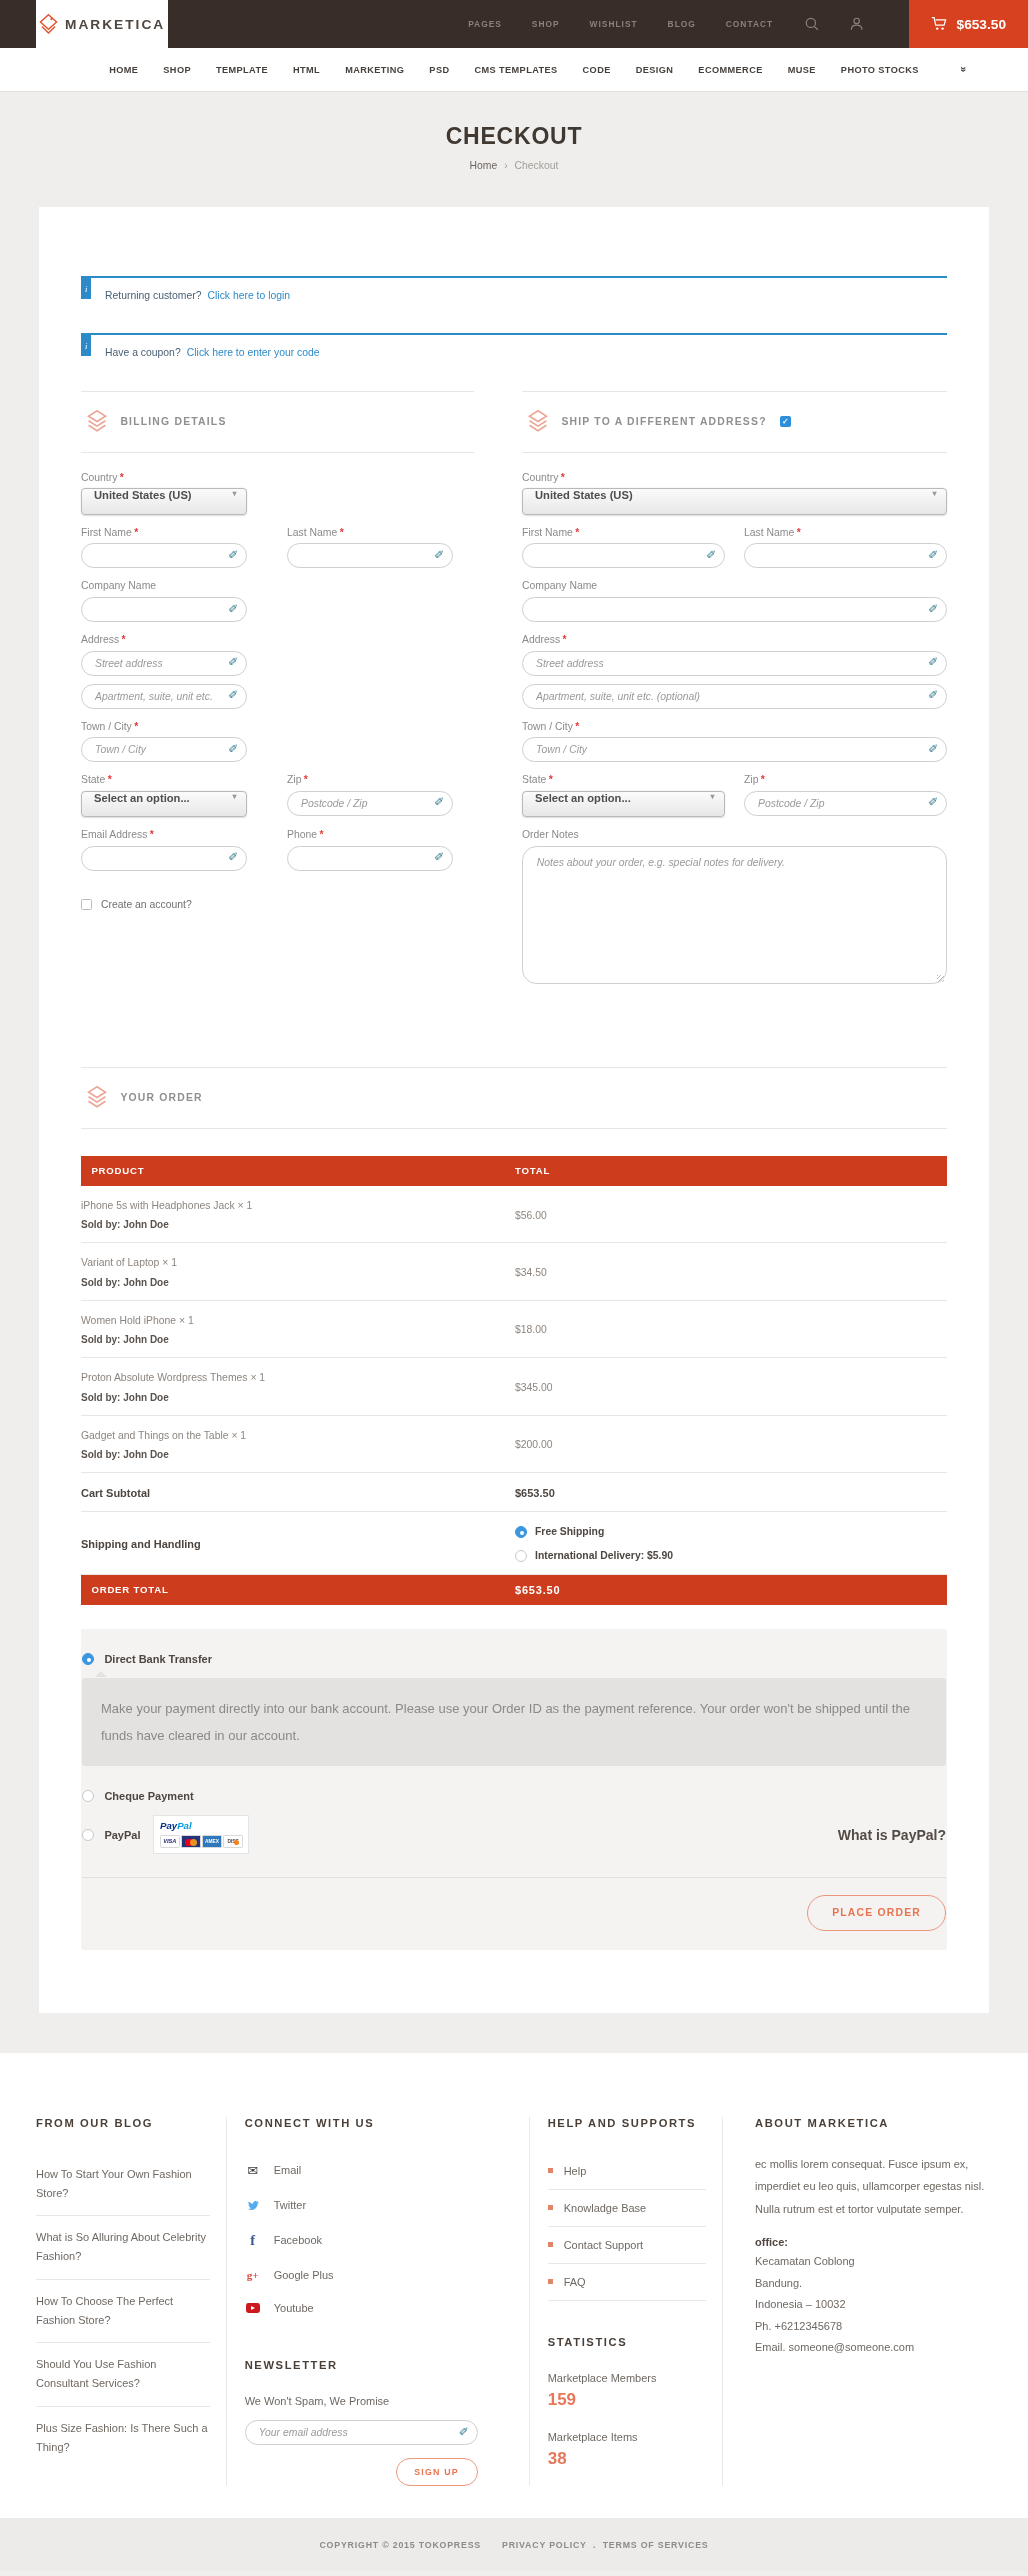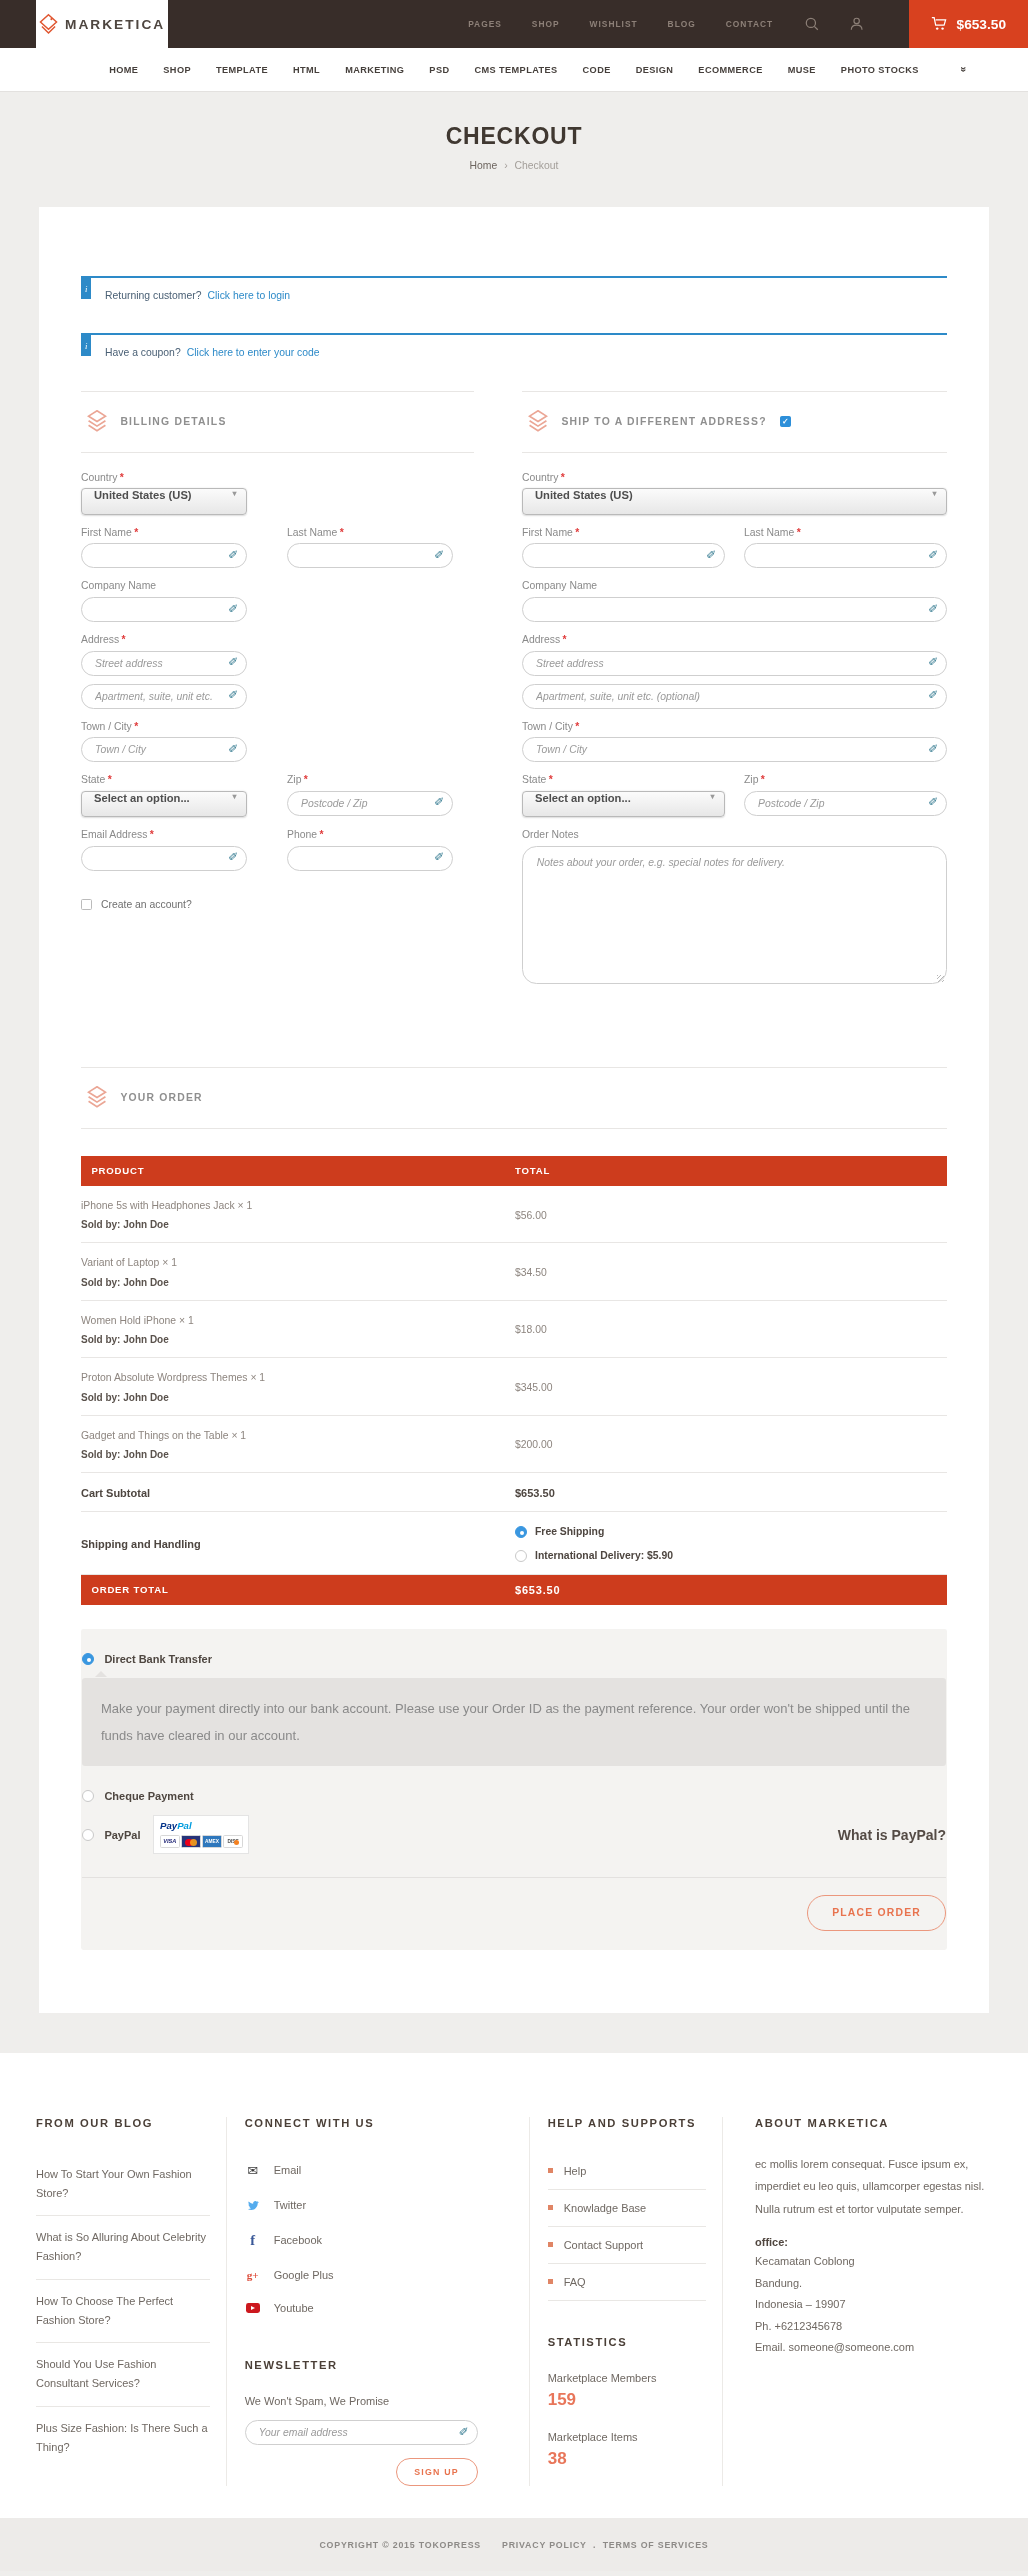--- a/index.html
+++ b/index.html
@@ -586,21 +586,21 @@
   </div>
 
   <div class="fcol4">
     <div class="f-head">ABOUT MARKETICA</div>
     <p class="about-text">ec mollis lorem consequat. Fusce ipsum ex, imperdiet eu leo quis, ullamcorper egestas nisl. Nulla rutrum est et tortor vulputate semper.</p>
     <div class="office-label">office:</div>
     <div>
 
     <div class="office-line">Kecamatan Coblong</div>
         <div class="office-line">Bandung.</div>
-        <div class="office-line">Indonesia – 19907</div>
+        <div class="office-line">Indonesia – 10032</div>
         <div class="office-line">Ph. +6212345678</div>
         <div class="office-line">Email. someone@someone.com</div>
       </div>
   </div>
 </footer>
 
 <div class="copyright">
   <span>COPYRIGHT © 2015 TOKOPRESS</span>
   <span>
     <a>PRIVACY POLICY</a>

